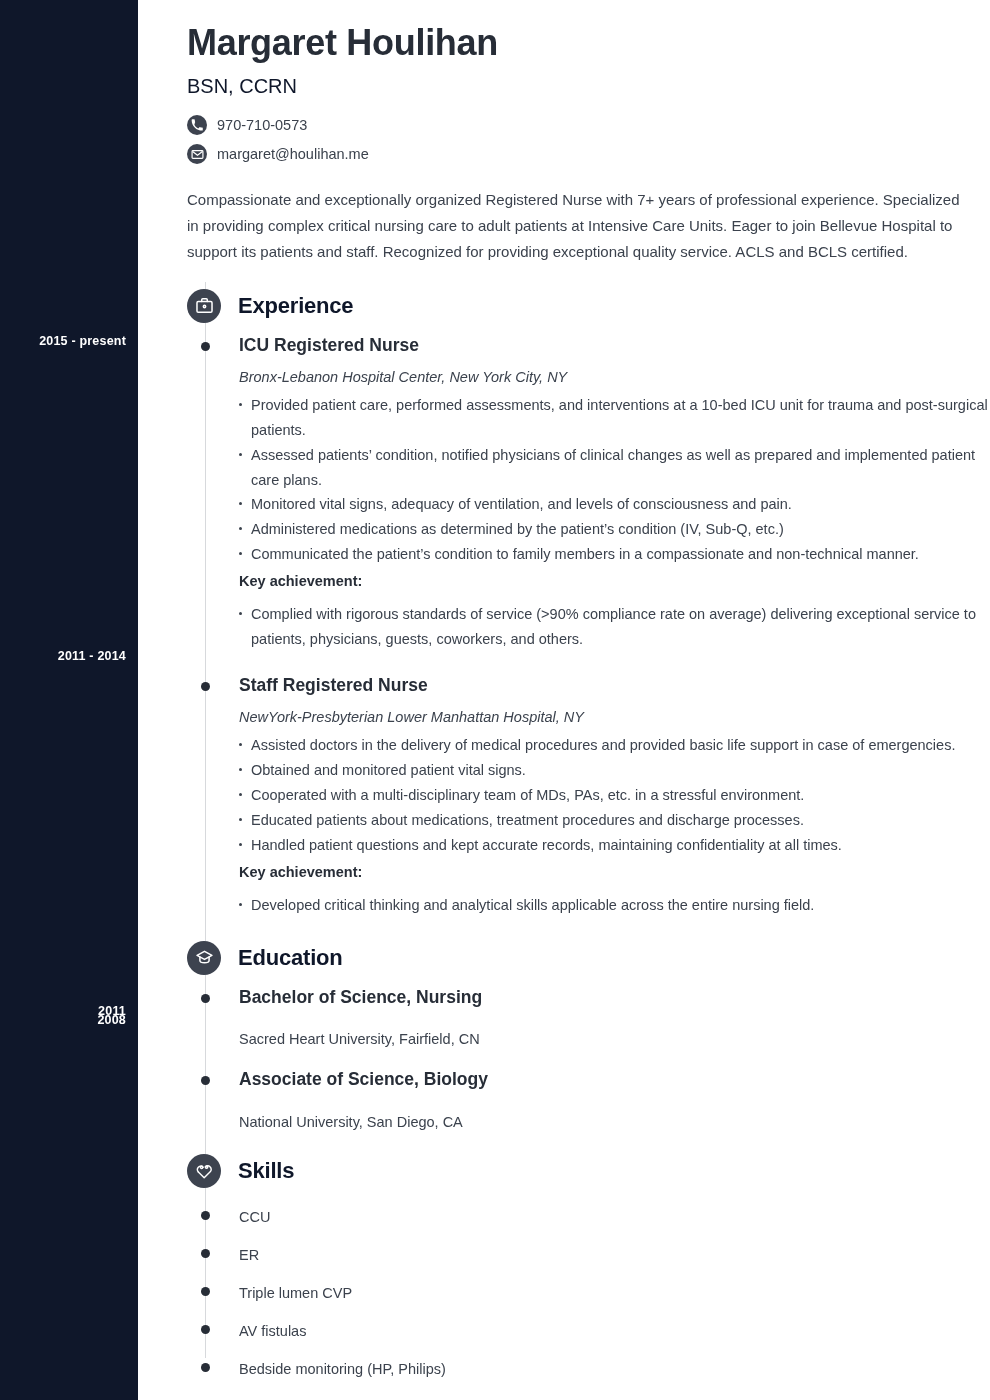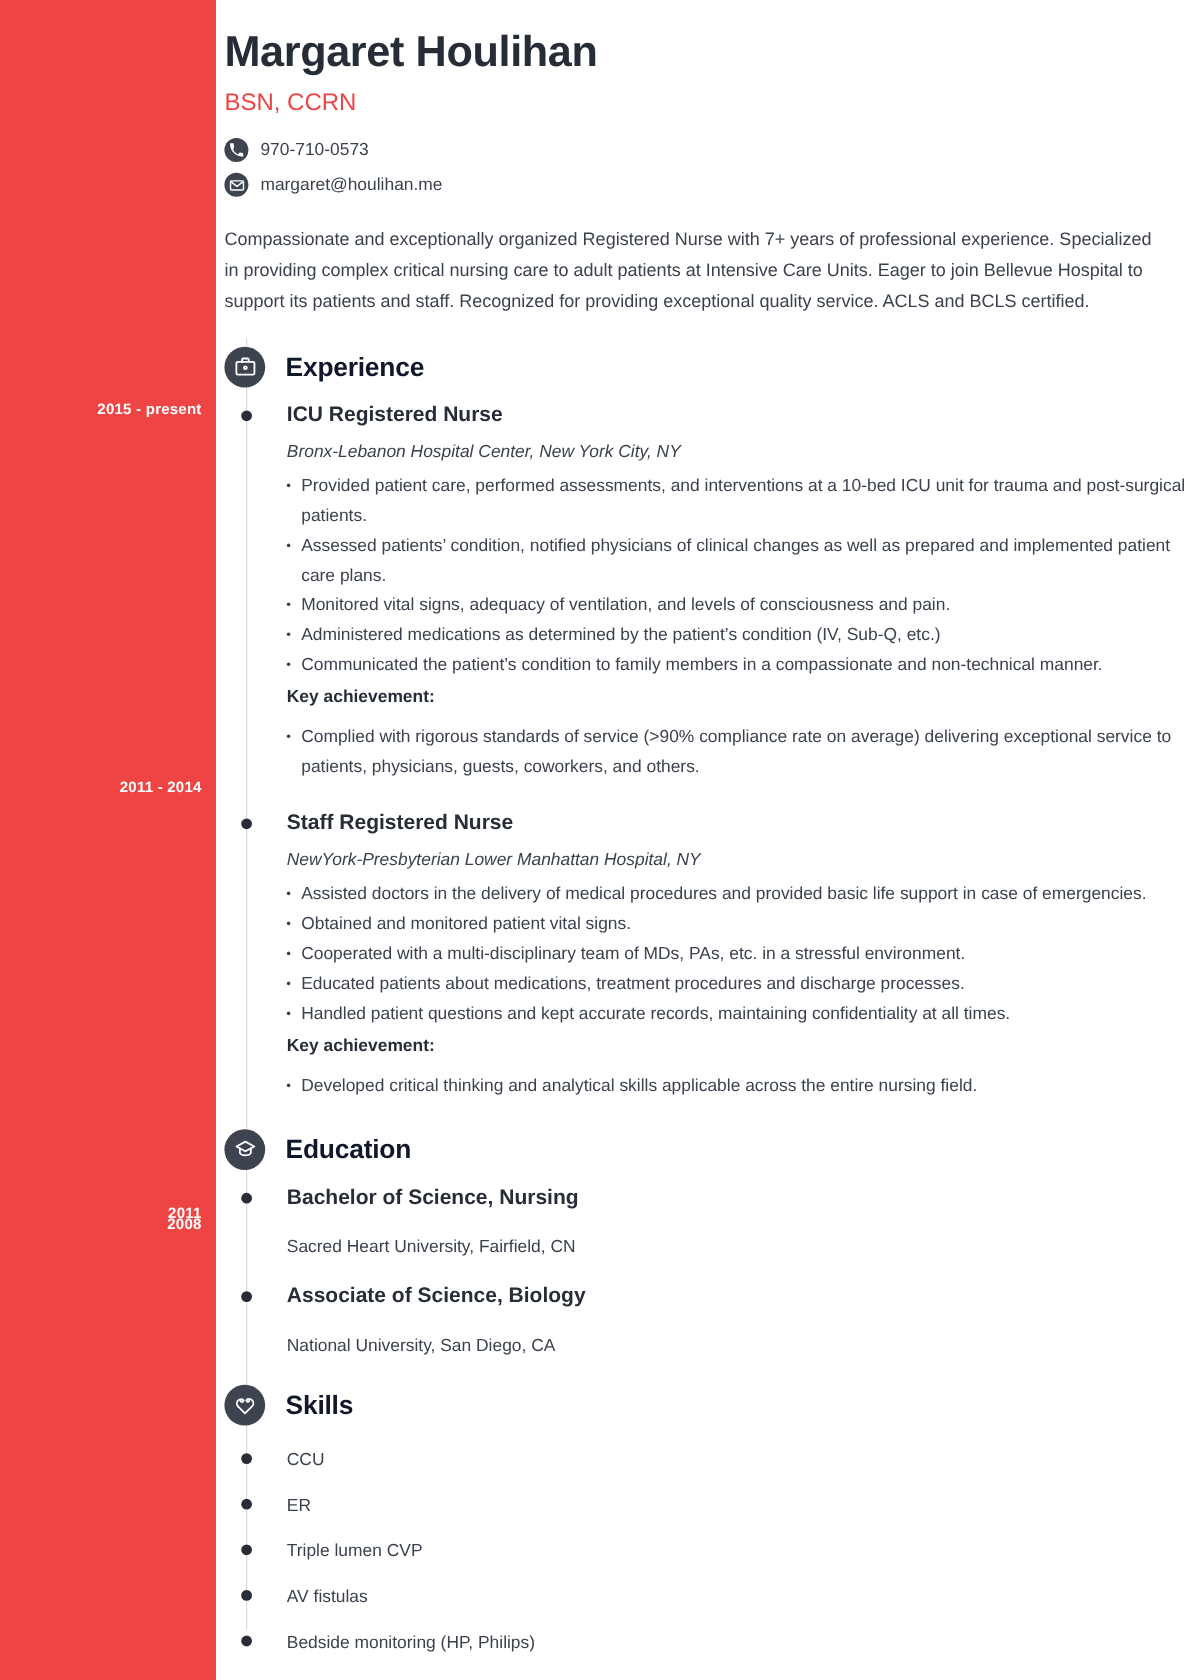--- a/index.html
+++ b/index.html
@@ -14,23 +14,23 @@
     position: relative;
     width: 990px;
     height: 1400px;
     overflow: hidden;
     background: #ffffff;
   }
   
   .rail {
     position: absolute;
     left: 0; top: 0;
-    width: 180px;
+    width: 138px;
     height: 1400px;
-    background: #ef4444;
+    background: #0f172a;
   }
   .rail-date {
     position: absolute;
     right: 12px;
     width: 150px;
     text-align: right;
     color: #ffffff;
     font-size: 12.5px;
     font-weight: bold;
     letter-spacing: .2px;
@@ -55,21 +55,21 @@
   .header { padding: 22px 20px 0 17px; }
   .name {
     font-size: 36px;
     font-weight: bold;
     color: #272d37;
     letter-spacing: -0.3px;
     line-height: 1.18;
   }
   .job-title-sub {
     font-size: 20px;
-    color: #ef4444;
+    color: #0f172a;
     margin-top: 11px;
     font-weight: normal;
   }
   .contacts { margin-top: 17px; }
   .contact-row {
     display: flex;
     align-items: center;
     margin-bottom: 9px;
   }
   .c-icon {

